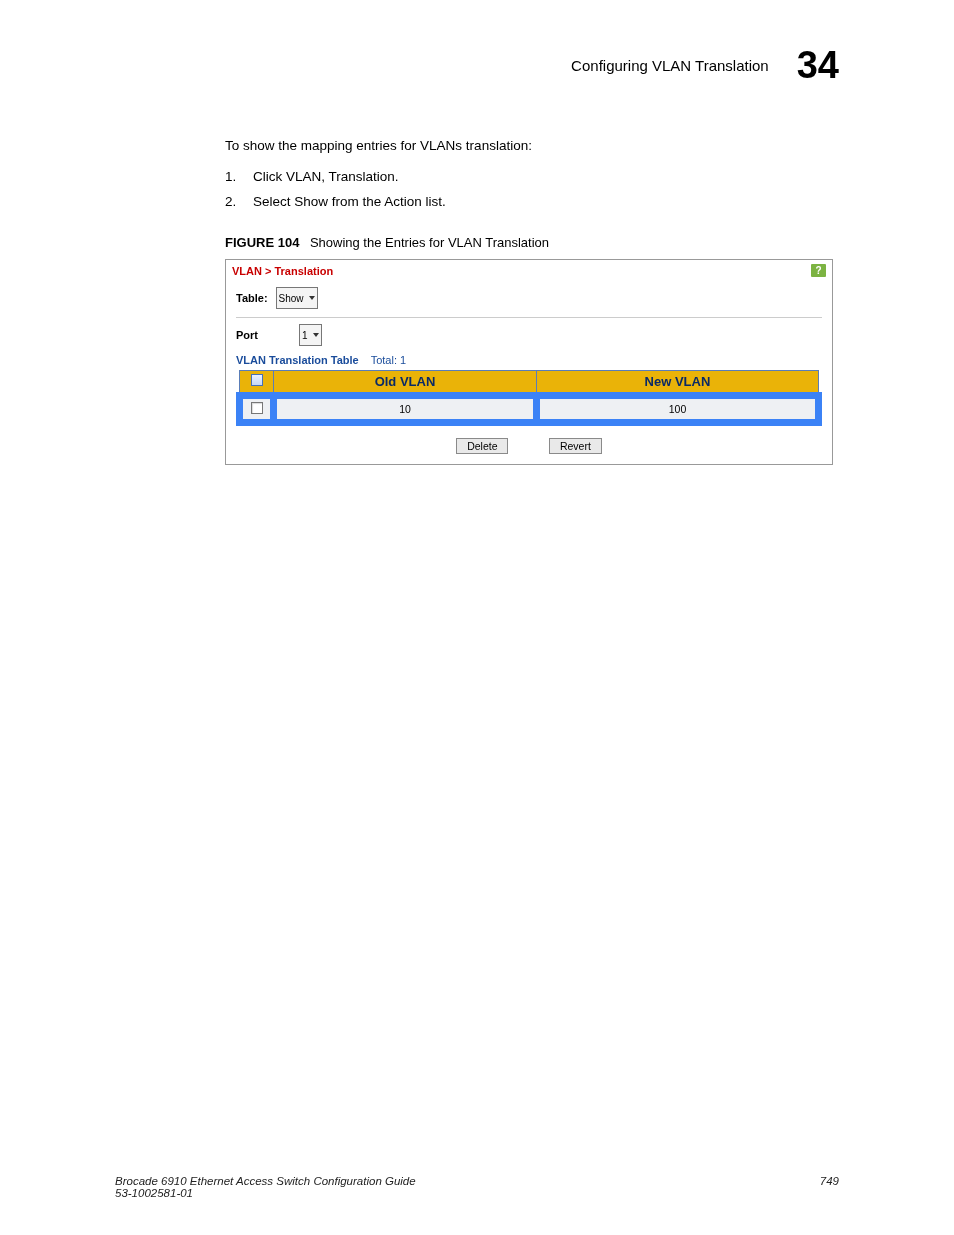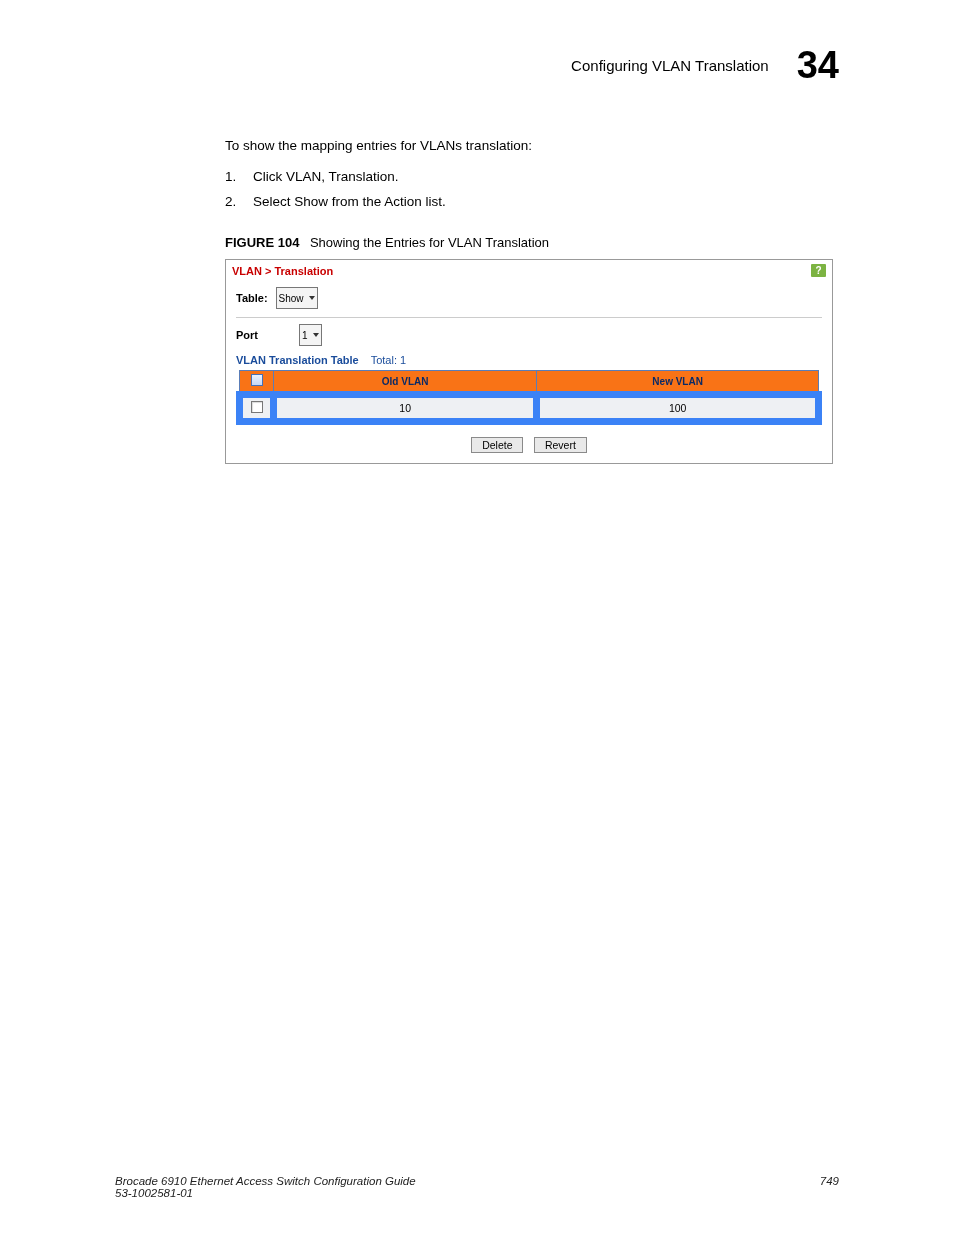--- a/index.html
+++ b/index.html
@@ -87,23 +87,23 @@
   .ss-port-label { width: 55px; font-weight: bold; }
   .ss-table-title { font-size: 11px; }
   .ss-table-title .tt { color: #1a4c9b; font-weight: bold; }
   .ss-table-title .count { color: #1a4c9b; }
   .ss-table {
     width: 100%;
     border-collapse: collapse;
     margin-top: 4px;
   }
   .ss-table th {
-    background: #f97316;
+    background: #eab308;
     color: #0a2a66;
-    font-size: 10px;
+    font-size: 13px;
     font-weight: bold;
     padding: 3px 4px;
     border: 1px solid #5a7db8;
     text-align: center;
   }
   .ss-table td {
     font-size: 10.5px;
     text-align: center;
     padding: 3px 4px;
     border: 7px solid #3b82f6;
@@ -125,21 +125,21 @@
   }
   .ss-buttons {
     text-align: center;
     margin-top: 10px;
   }
   .ss-btn {
     font-size: 10.5px;
     padding: 1px 10px;
     background: #e9e9e9;
     border: 1px solid #8a8a8a;
-    margin: 0 3px;
+    margin: 0 18px;
     cursor: pointer;
   }
 
   .footer {
     position: absolute;
     bottom: 36px;
     left: 115px;
     right: 115px;
     display: flex;
     justify-content: space-between;

